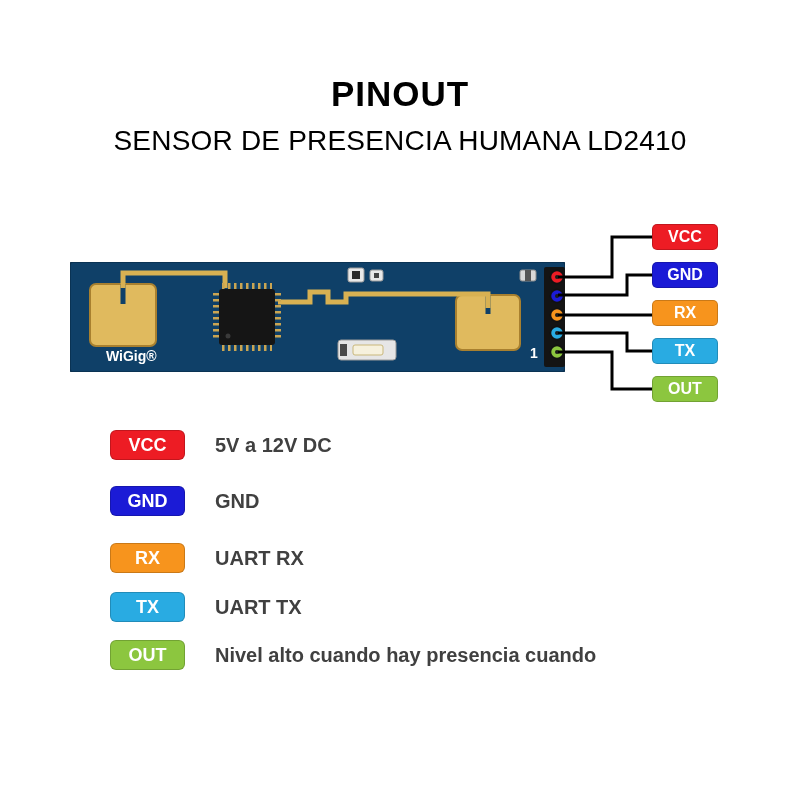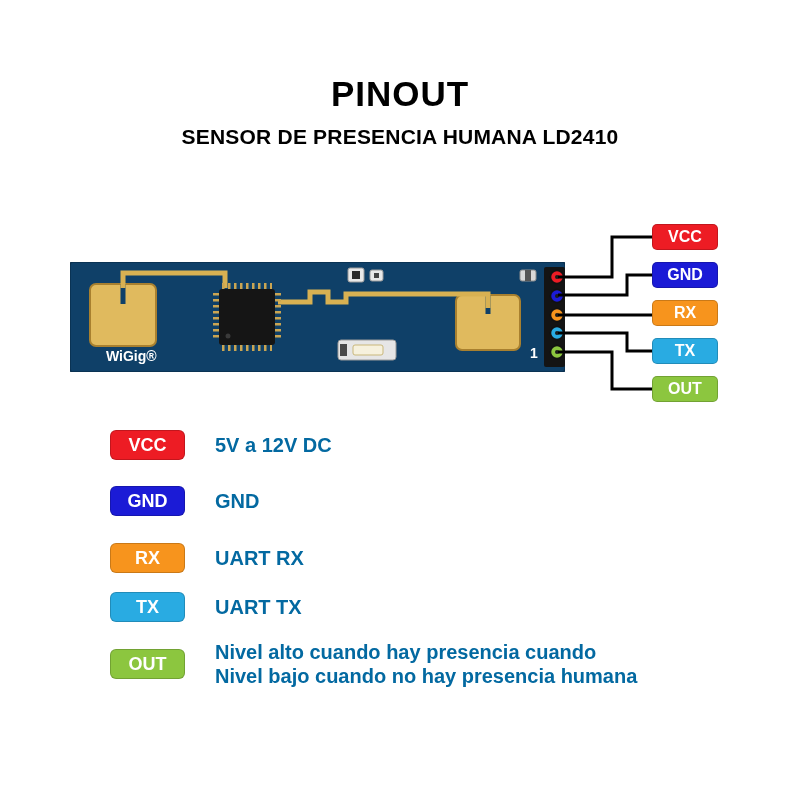--- a/index.html
+++ b/index.html
@@ -2,38 +2,38 @@
 <html><head>
 <meta charset="utf-8">
 <style>
   html,body{margin:0;padding:0;background:#fff;}
   body{width:800px;height:800px;font-family:"Liberation Sans",sans-serif;}
   .canvas{position:relative;width:800px;height:800px;background:#ffffff;overflow:hidden;}
 
   
   .header{position:absolute;top:74px;left:0;width:100%;text-align:center;color:#000;}
   .title{margin:0;font-size:35px;font-weight:800;letter-spacing:1px;}
-  .subtitle{margin:11px 0 0;font-size:21px;font-weight:700;letter-spacing:.2px;}
+  .subtitle{margin:11px 0 0;font-size:28px;font-weight:400;letter-spacing:.2px;}
 
   
   .board-svg{position:absolute;left:70px;top:262px;}
   .lines-svg{position:absolute;left:556px;top:227px;}
   .callout{position:absolute;left:652px;width:66px;height:26px;border-radius:5px;
            display:flex;align-items:center;justify-content:center;
            color:#fff;font-weight:700;font-size:16px;border:1px solid rgba(0,0,0,.18);box-sizing:border-box;}
   .callout-vcc{top:224px}.callout-gnd{top:262px}.callout-rx{top:300px}
   .callout-tx{top:338px}.callout-out{top:376px}
 
   
   .legend-row{position:absolute;left:110px;display:flex;align-items:center;gap:30px;}
   .row-vcc{top:430px}.row-gnd{top:486px}.row-rx{top:543px}.row-tx{top:592px}.row-out{top:640px}
   .chip{width:75px;height:30px;border-radius:6px;flex:0 0 75px;
         display:flex;align-items:center;justify-content:center;
         color:#fff;font-weight:700;font-size:18px;border:1px solid rgba(0,0,0,.18);box-sizing:border-box;}
-  .desc{font-weight:700;font-size:20px;color:#0369a1;line-height:24px;}
+  .desc{font-weight:700;font-size:20px;color:#404040;line-height:24px;}
 
   .line{stroke:#000;stroke-width:3;fill:none;}
 </style>
 </head>
 <body>
 
 <div class="canvas">
 
   <div class="header">
     <h1 class="title">PINOUT</h1>
@@ -146,17 +146,16 @@
       <div>UART TX</div>
     </div>
   </div>
 
   <div class="legend-row row-out">
     <div class="chip" style="background-color: rgb(140, 198, 63);">
       <span>OUT</span>
     </div>
     <div class="desc">
       <div>Nivel alto cuando hay presencia cuando</div>
-      <div>Nivel bajo cuando no hay presencia humana</div>
     </div>
   </div>
 
 </div>
 
 </body></html>

